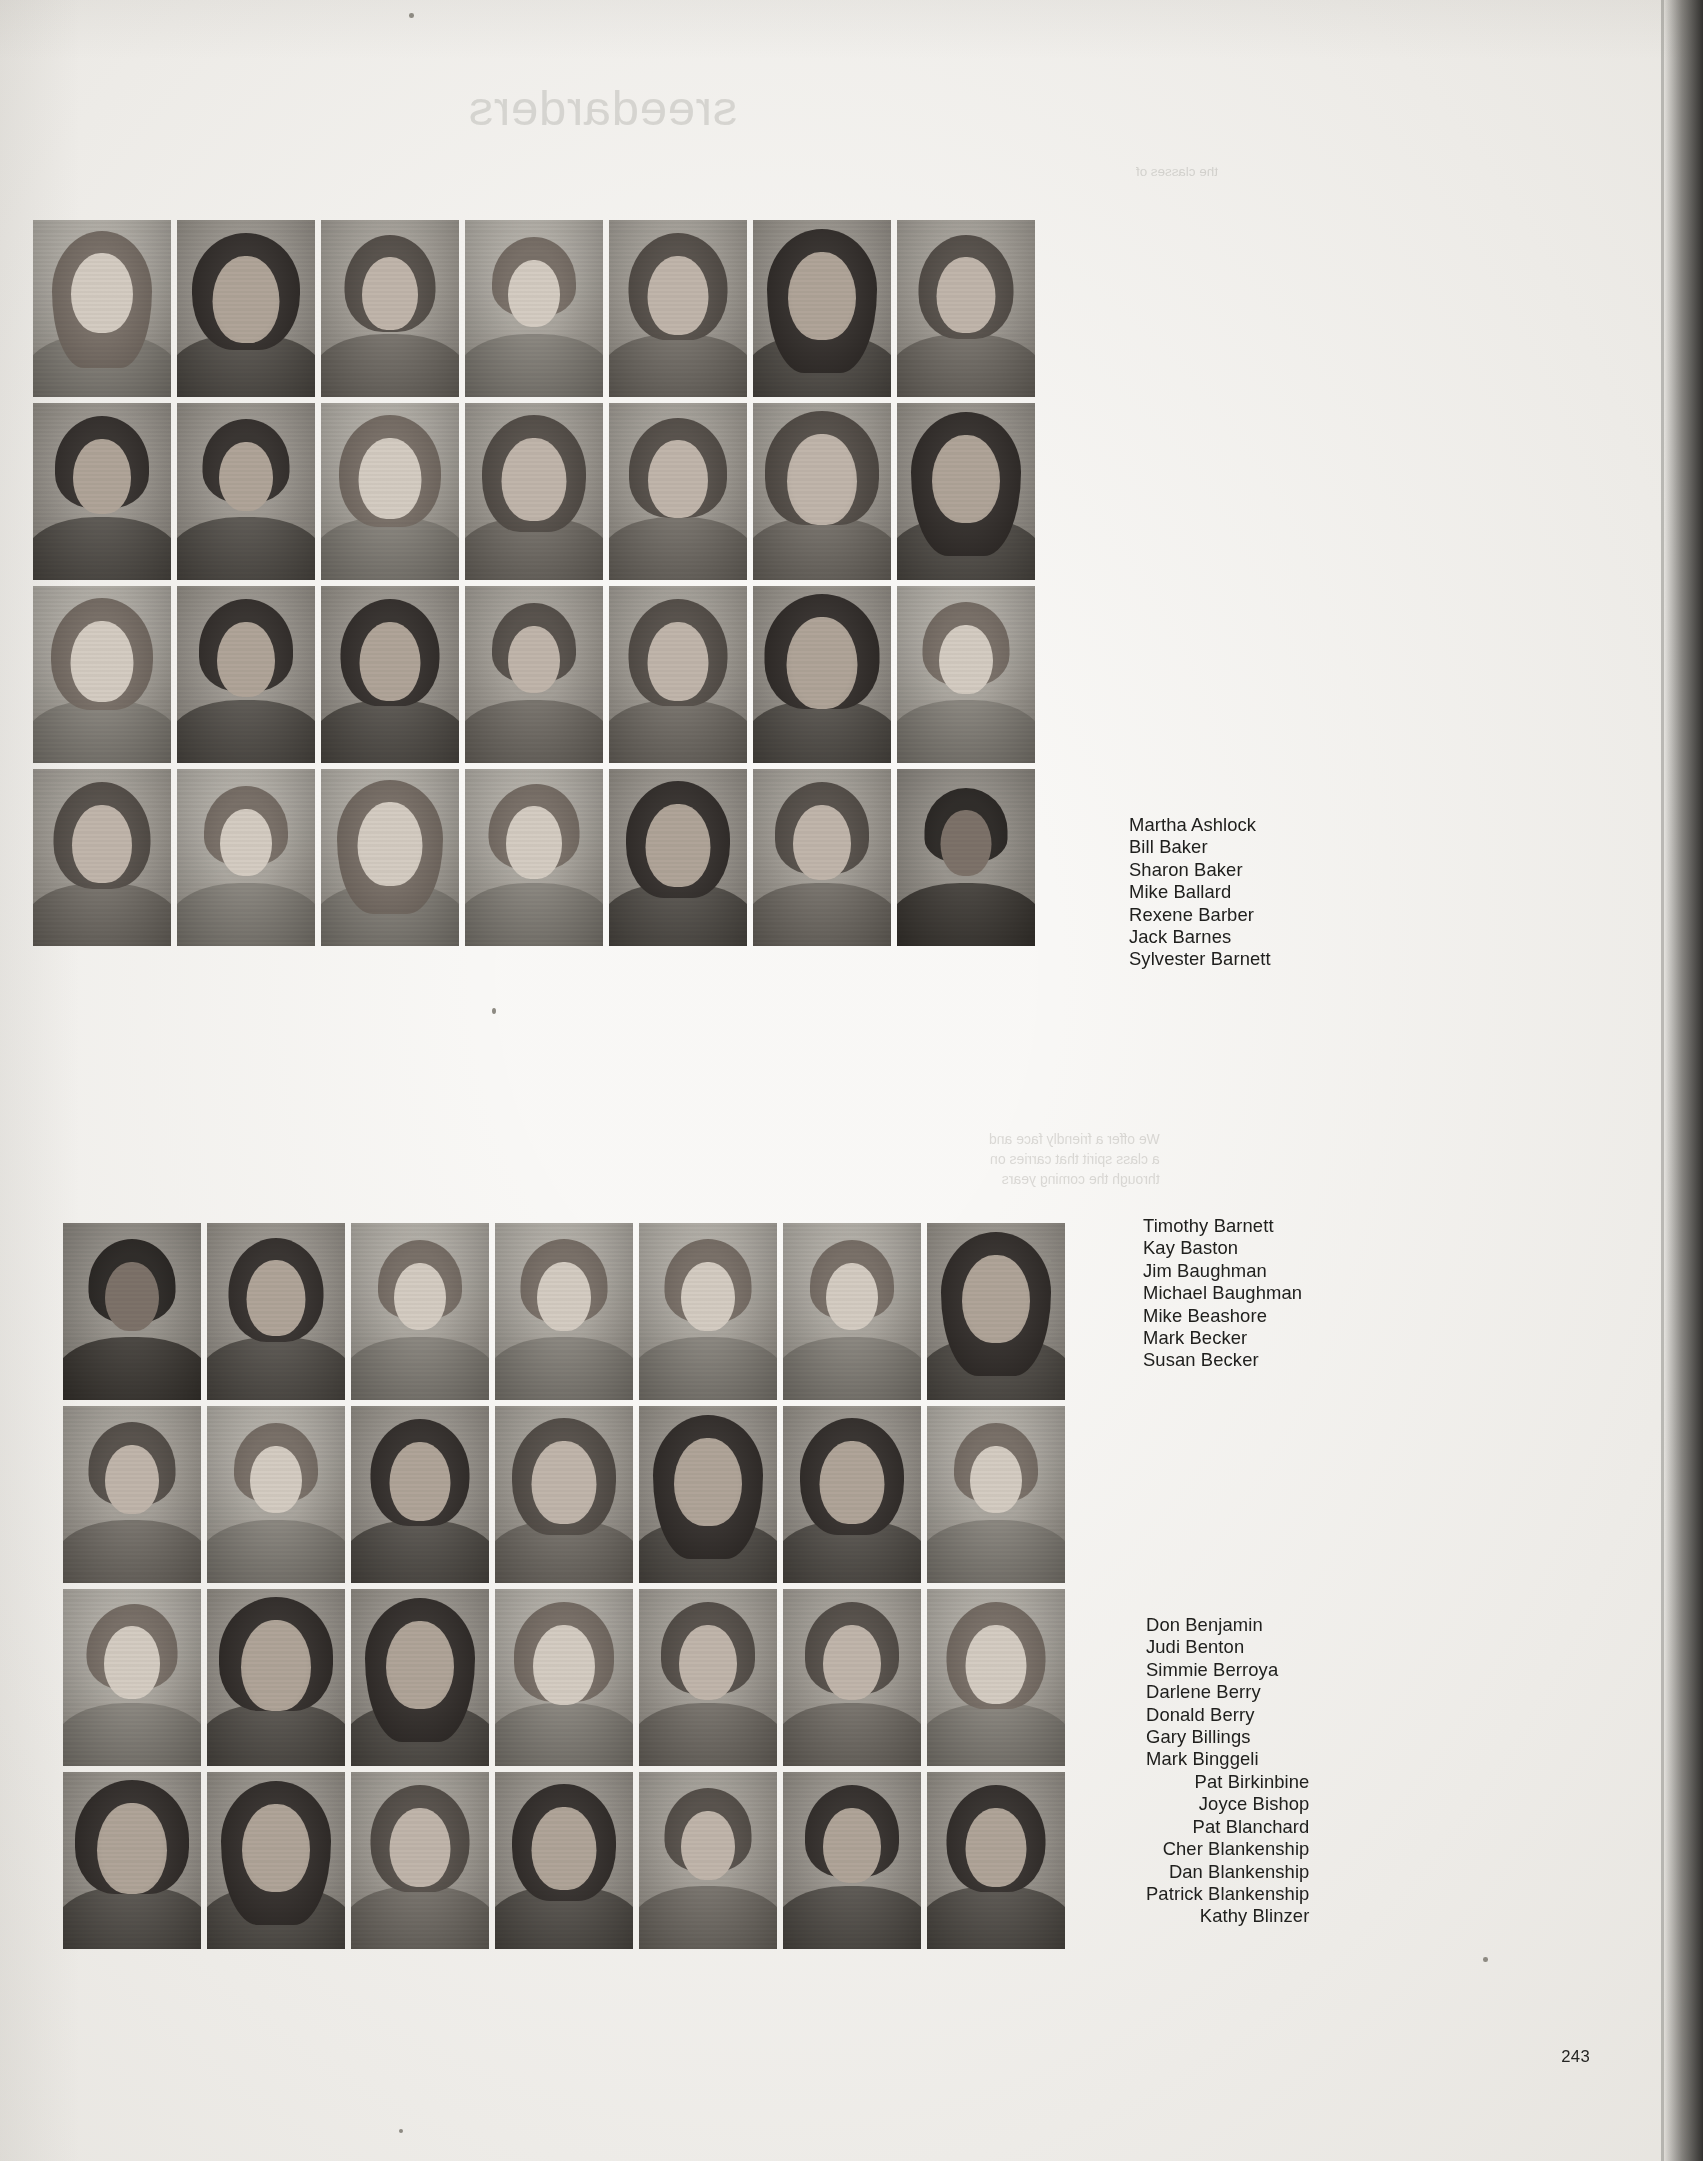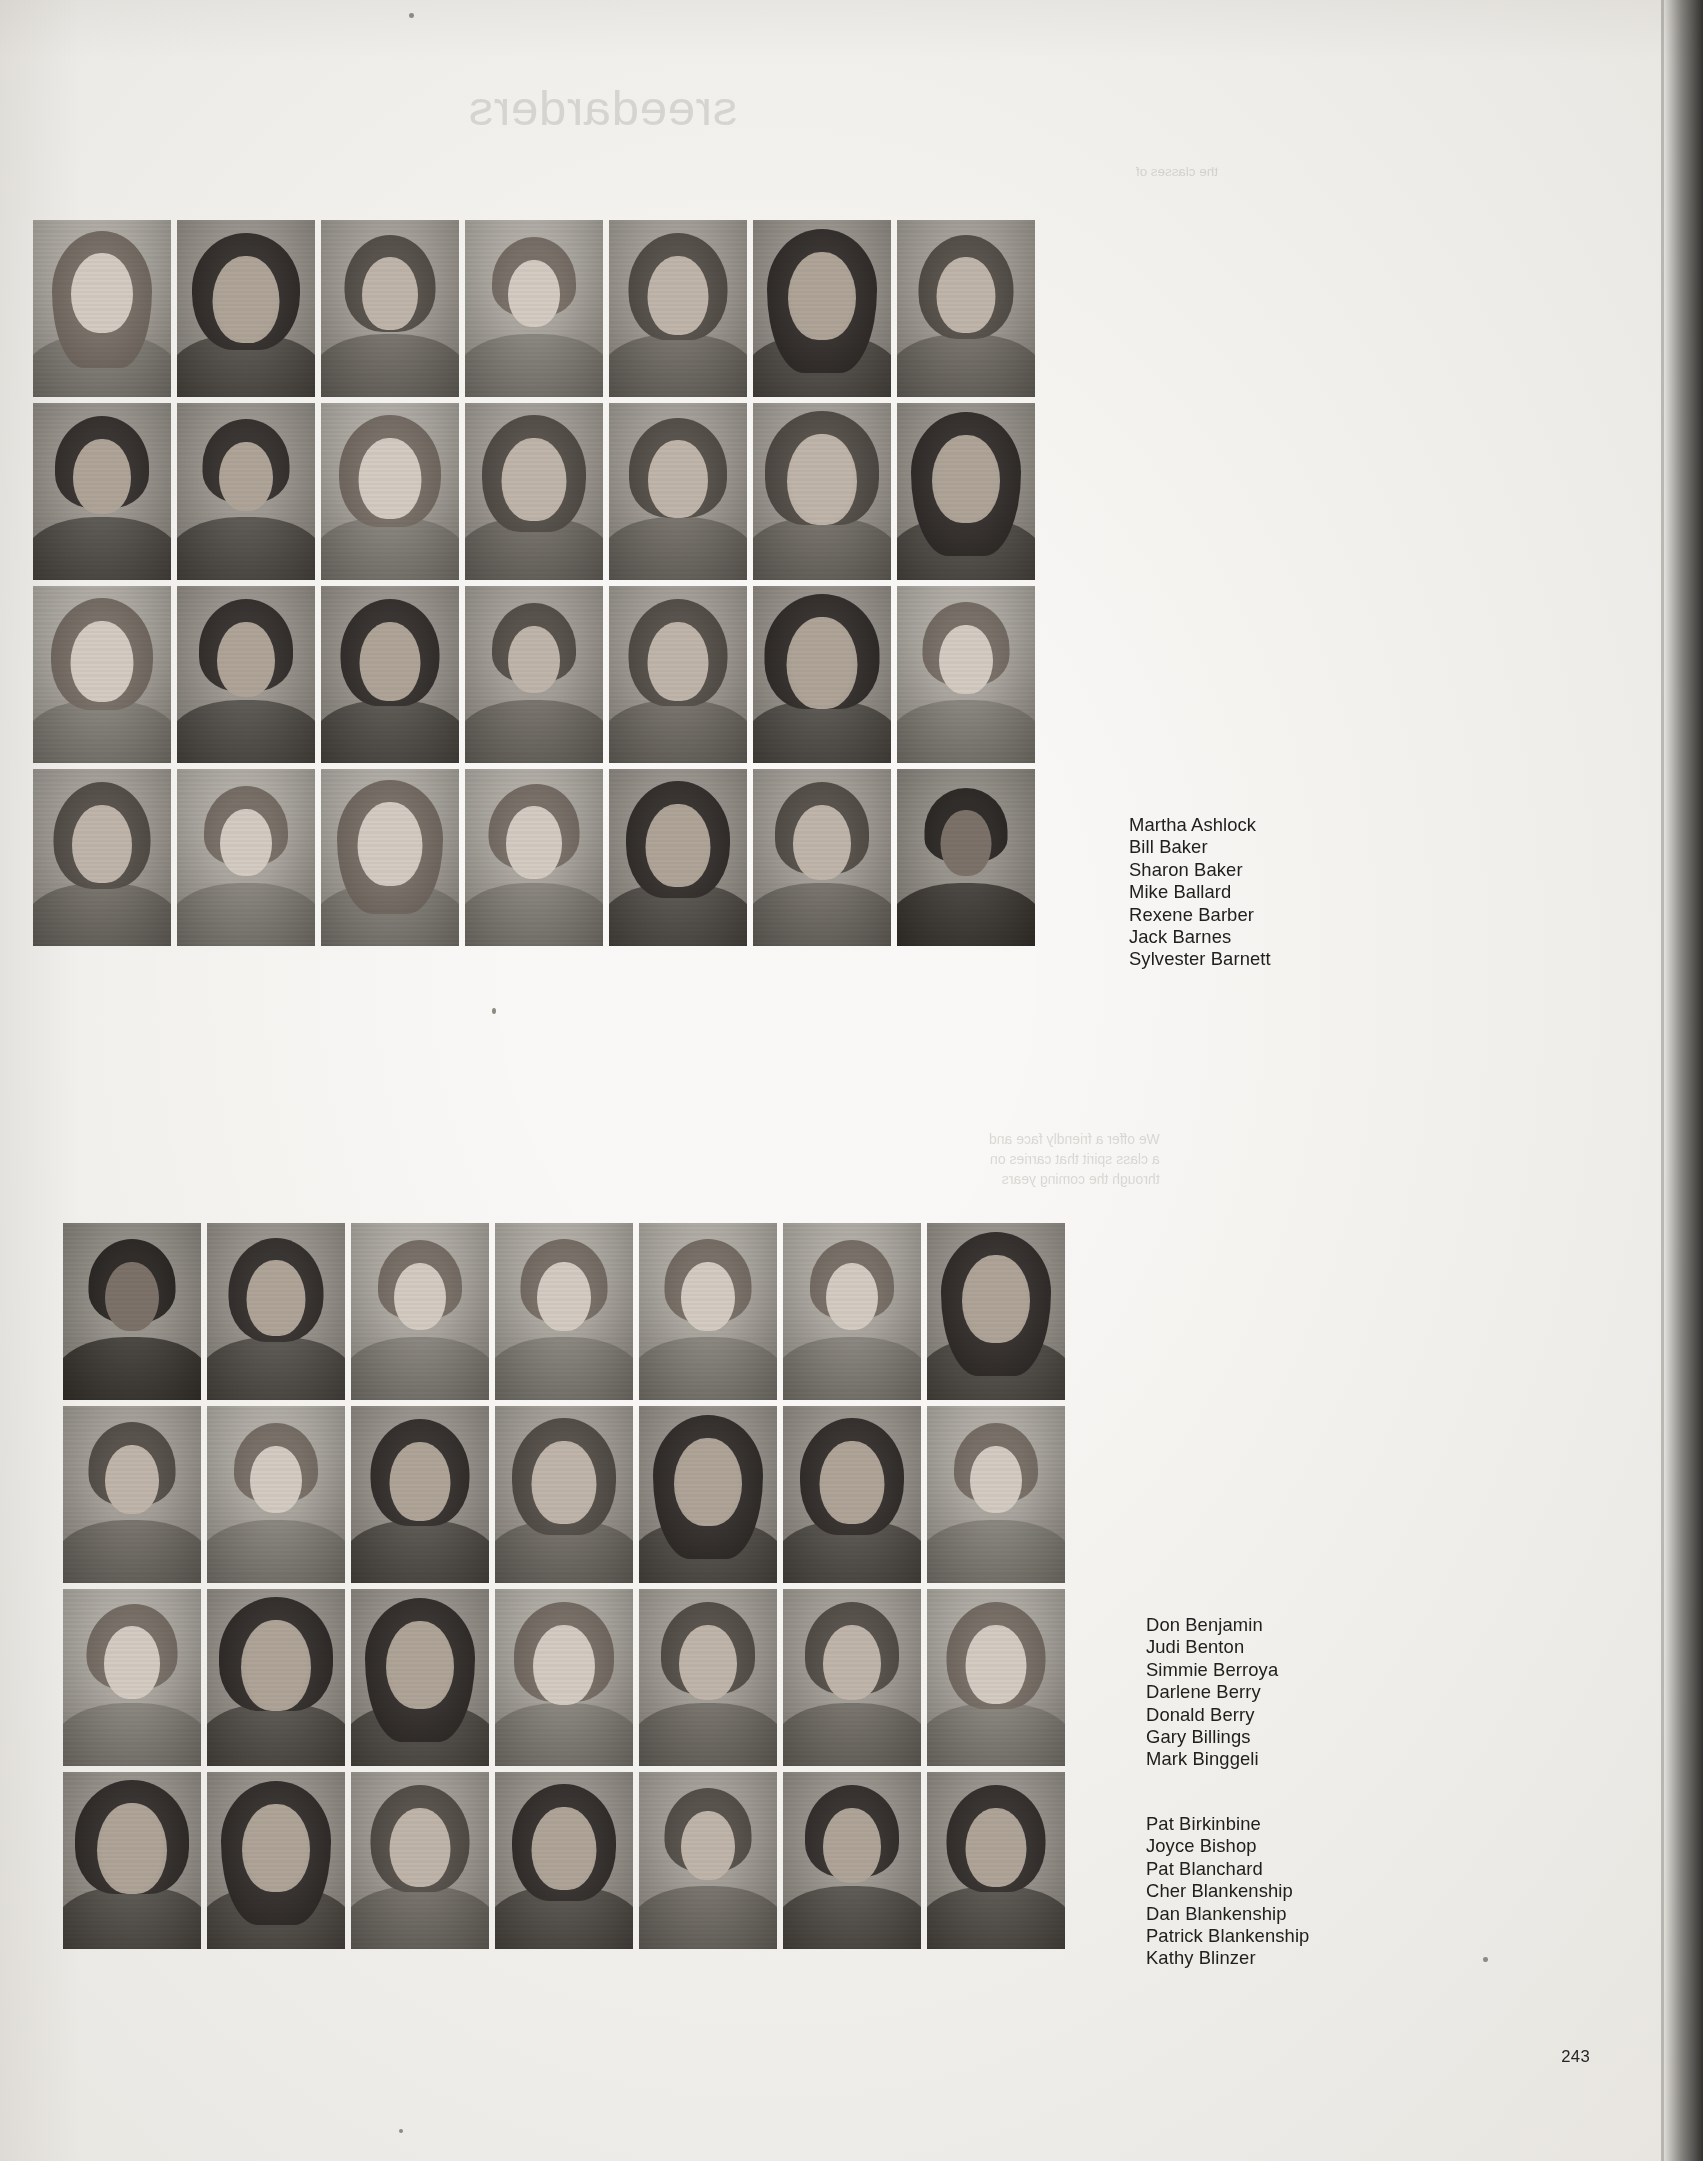--- a/index.html
+++ b/index.html
@@ -758,28 +758,35 @@
             <div class="bg" style="background: linear-gradient(160deg, rgb(154, 149, 141) 0%, rgb(143, 138, 130) 100%);"></div>
             <div class="shoulders" style="width: 154px; height: 63px; background: rgb(77, 73, 67);"></div>
             <div class="hair" style="width: 99px; height: 107px; top: 13.4px; border-radius: 52% 52% 40% 40% / 54% 54% 46% 46%; background: rgb(36, 31, 28);"></div>
             <div class="head" style="width: 61px; height: 79px; top: 36px; background: rgb(167, 154, 141);"></div>
             <div class="grain"></div>
             <div class="vig"></div>
           </div>
         </div>
       </div>
     </div>
+  <div class="names" id="lower-names-0" style="left:1143px; top:1215px;">Timothy Barnett
+Kay Baston
+Jim Baughman
+Michael Baughman
+Mike Beashore
+Mark Becker
+Susan Becker</div>
   <div class="names" id="lower-names-2" style="left:1146px; top:1614px;">Don Benjamin
 Judi Benton
 Simmie Berroya
 Darlene Berry
 Donald Berry
 Gary Billings
 Mark Binggeli</div>
-  <div class="names" id="lower-names-3" style="left:1146px; top:1813px;">Pat Birkinbine
+  <div class="names" id="lower-names-3" style="left:1146px; top:1771px;text-align:right;">Pat Birkinbine
 Joyce Bishop
 Pat Blanchard
 Cher Blankenship
 Dan Blankenship
 Patrick Blankenship
 Kathy Blinzer</div>
 
   <div class="folio">243</div>
 
   <span class="speck" style="left:409px; top:13.4px; width:4.7px; height:4.7px;"></span>

